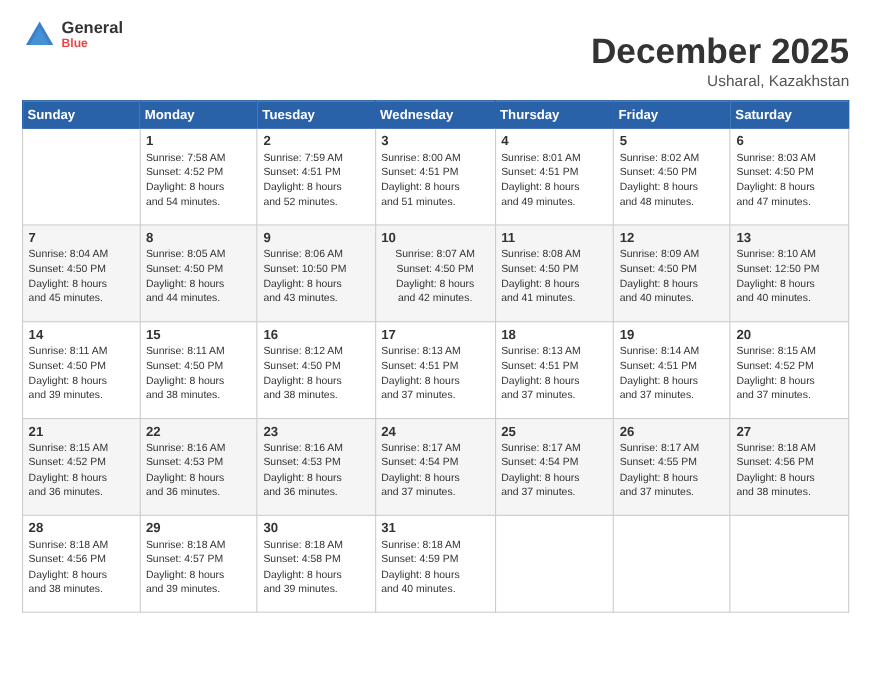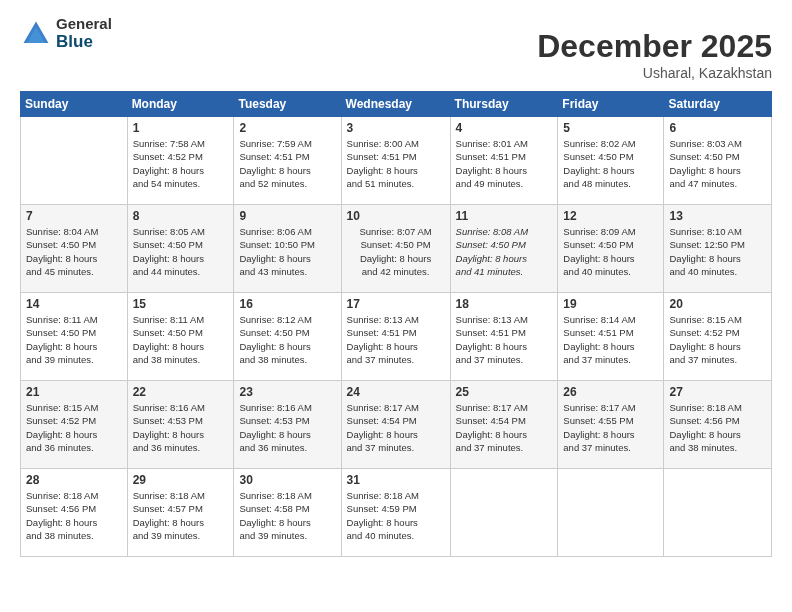--- a/index.html
+++ b/index.html
@@ -32,23 +32,23 @@
       display: flex;
       flex-direction: column;
       line-height: 1.1;
     }
     .logo-general {
       font-size: 15px;
       font-weight: bold;
       color: #333;
     }
     .logo-blue {
-      font-size: 17px;
-      font-weight: bold;
-      color: #0c4a6e;
+      font-size: 11px;
+      font-weight: bold;
+      color: #ef4444;
     }
     .logo-icon {
       width: 32px;
       height: 32px;
     }
     .title-block {
       text-align: right;
       margin-top: 12px;
     }
     .month-title {
@@ -209,21 +209,21 @@
           </td>
           <td>
             <span class="cell-day">10</span>
             <div class="cell-info" style="white-space: pre-line; text-align: center;">Sunrise: 8:07 AM
 Sunset: 4:50 PM
 Daylight: 8 hours
 and 42 minutes.</div>
           </td>
           <td>
             <span class="cell-day">11</span>
-            <div class="cell-info" style="white-space: pre-line; font-style: italic;">Sunrise: 8:08 AM
+            <div class="cell-info" style="white-space: pre-line;">Sunrise: 8:08 AM
 Sunset: 4:50 PM
 Daylight: 8 hours
 and 41 minutes.</div>
           </td>
           <td>
             <span class="cell-day">12</span>
             <div class="cell-info" style="white-space: pre-line;">Sunrise: 8:09 AM
 Sunset: 4:50 PM
 Daylight: 8 hours
 and 40 minutes.</div>

